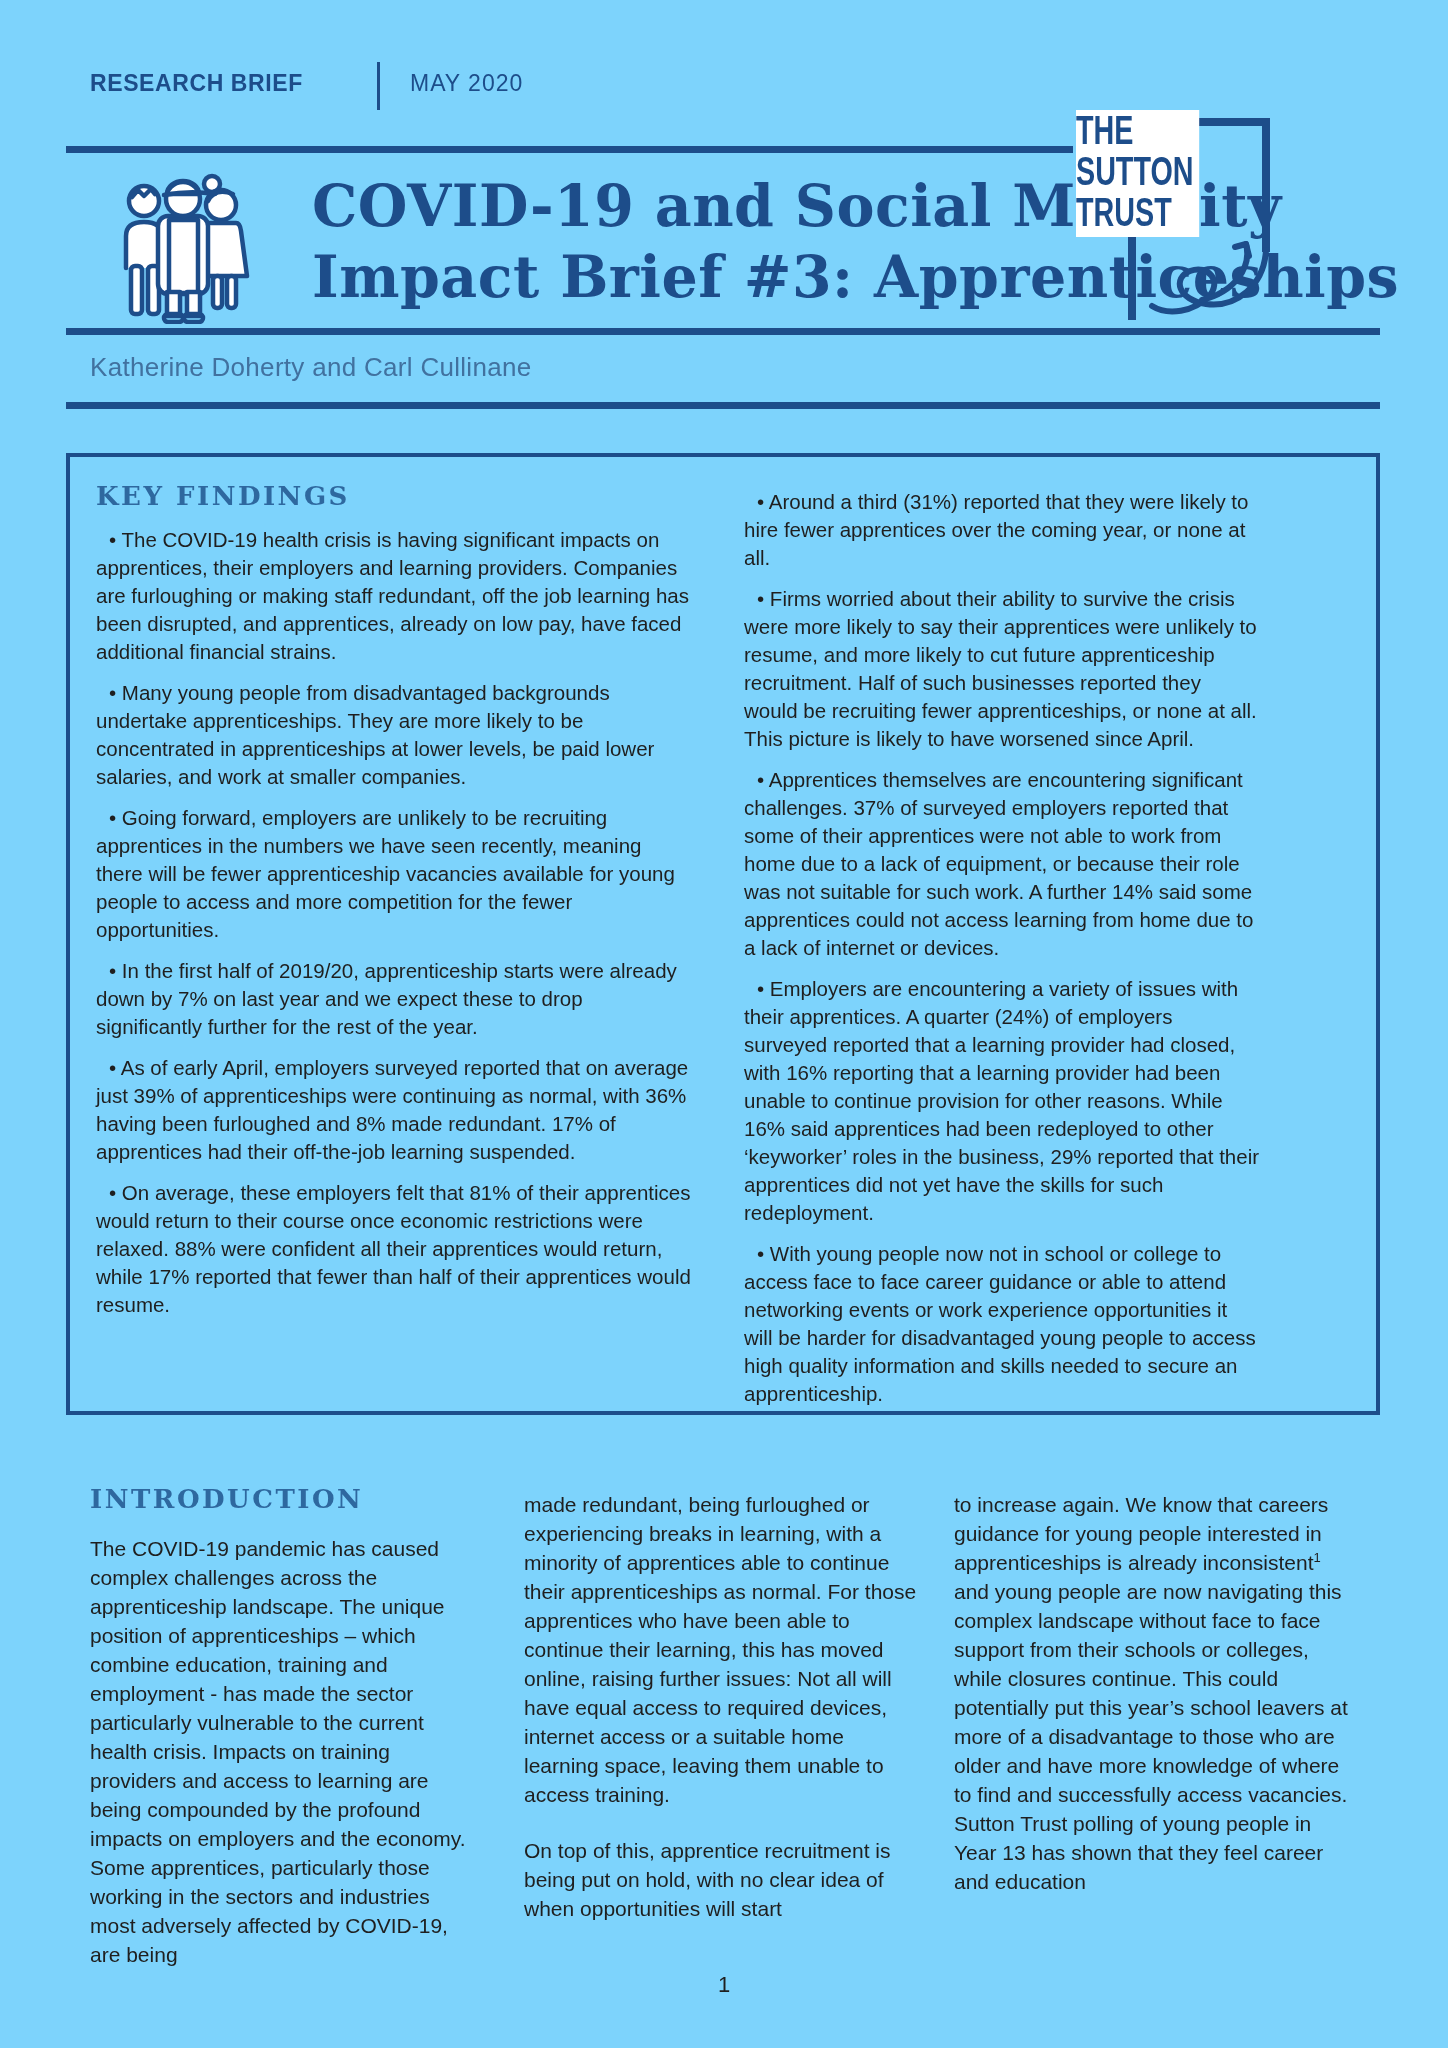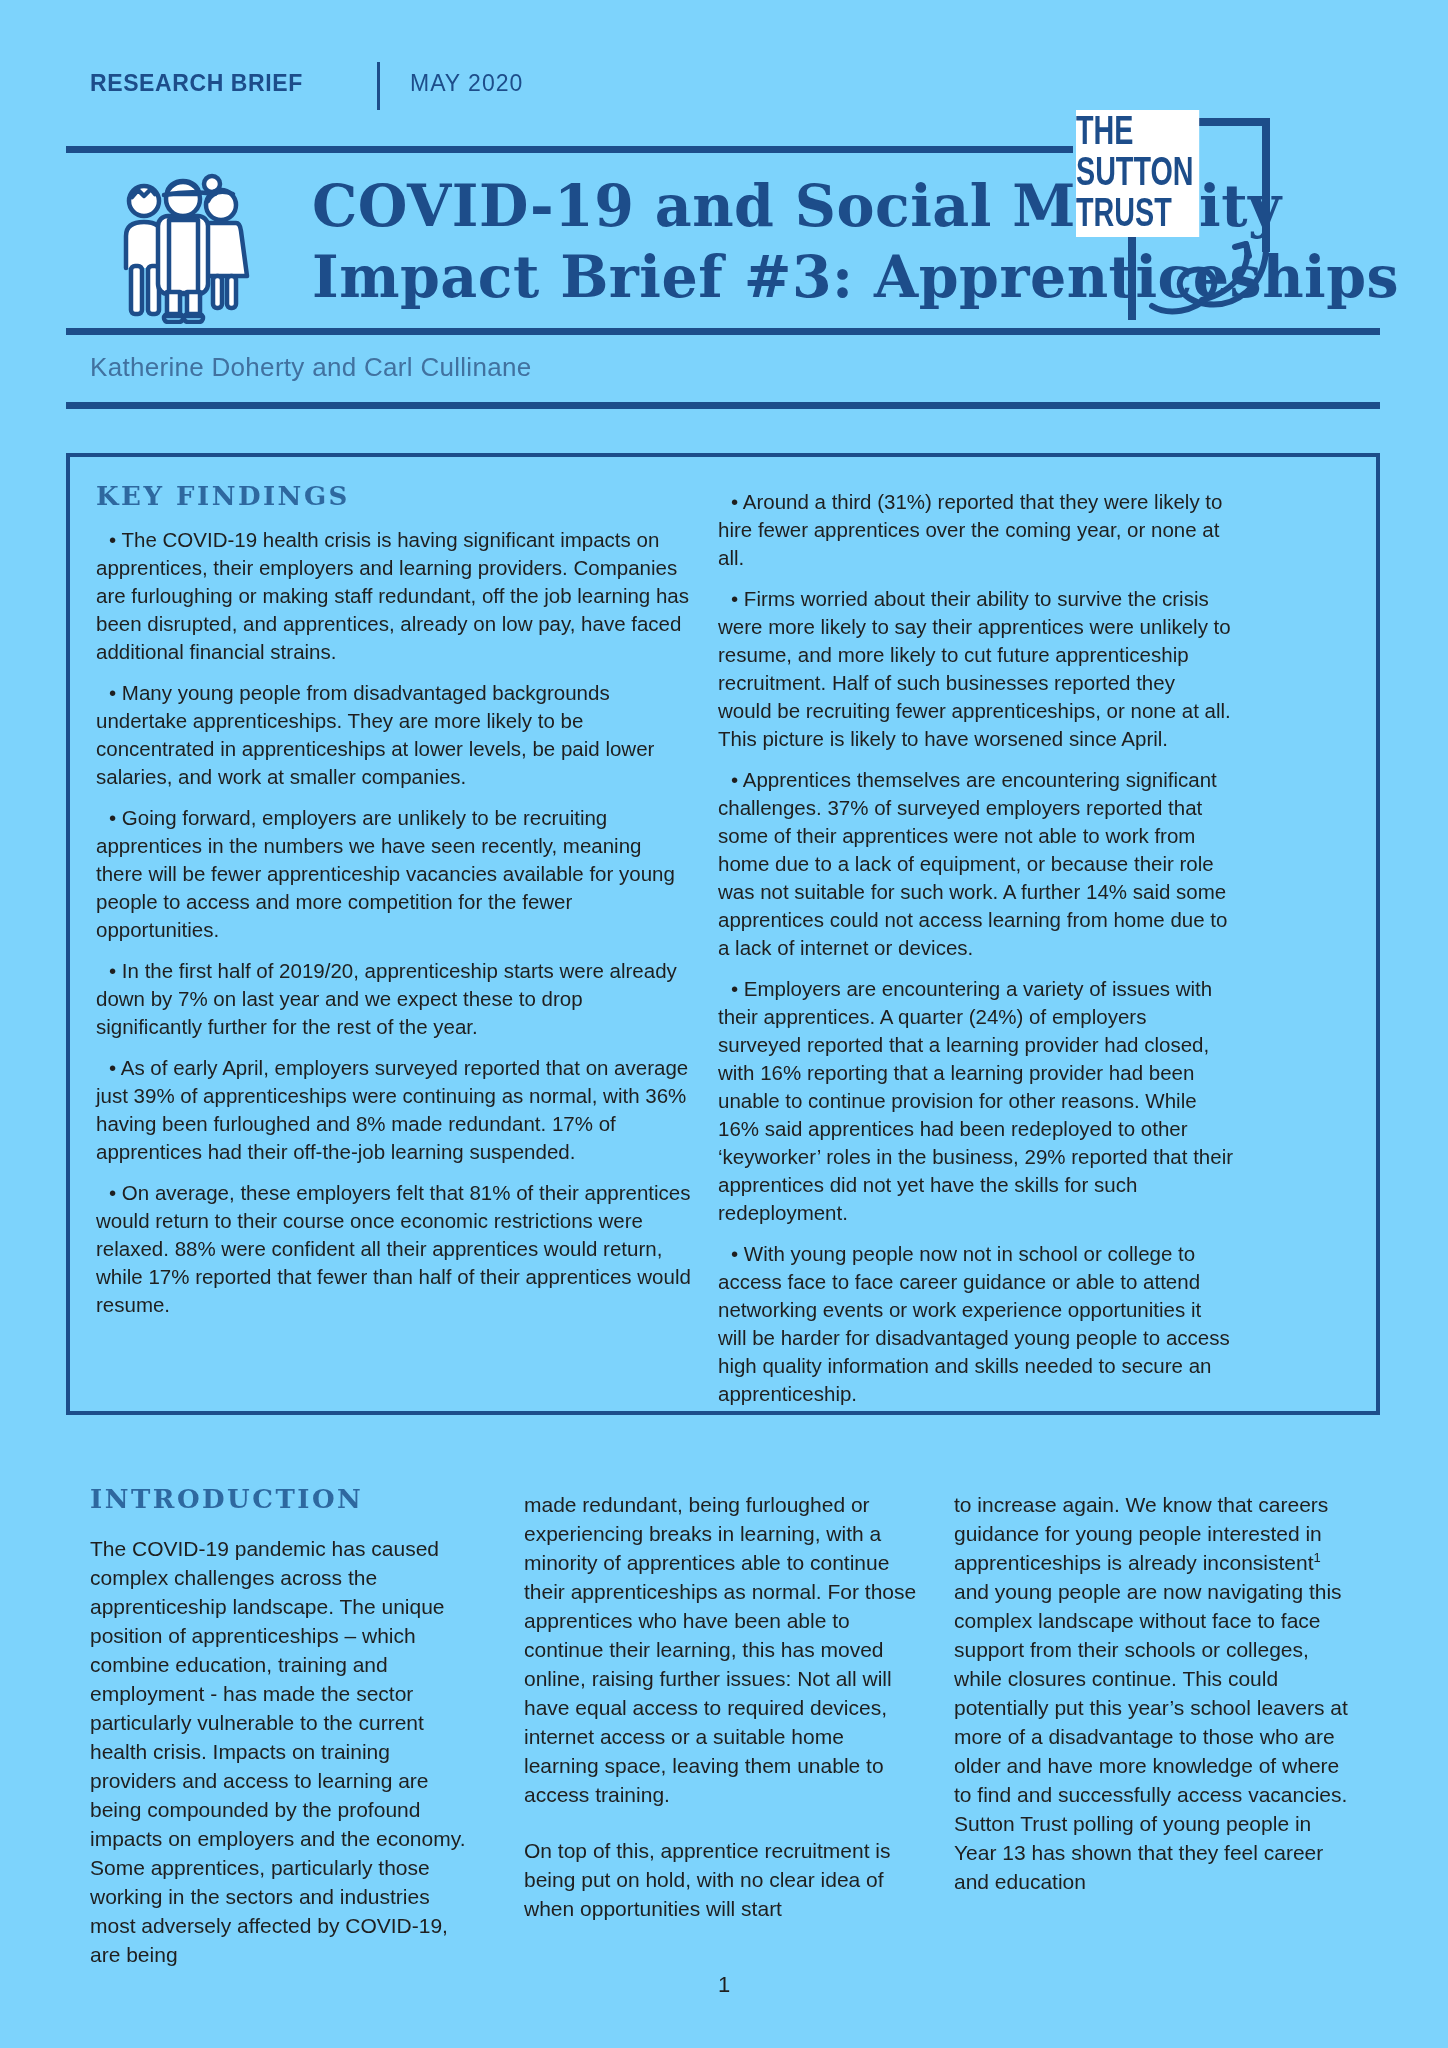--- a/index.html
+++ b/index.html
@@ -21,21 +21,21 @@
 
   
   .logo{position:absolute;left:1076px;top:110px;width:200px;height:222px;}
   .logo-mark{position:absolute;inset:0;z-index:1;}
   .logo-text{position:absolute;left:0;top:0;z-index:2;background:#fff;padding:0 8px 4px 0;font-weight:bold;font-size:41px;line-height:41px;color:var(--navy,#1d4d8a);transform:scaleX(.70);transform-origin:left top;}
 
   .byline{position:absolute;left:90px;top:352px;font-size:26px;letter-spacing:.3px;color:var(--steel,#41719f);text-align:center;}
 
   
   .kf-box{position:absolute;left:66px;top:453px;width:1314px;height:962px;border:4px solid var(--navy,#1d4d8a);box-sizing:border-box;}
-  .kf-inner{display:flex;padding:24px 16px 0 26px;gap:26px;}
+  .kf-inner{display:flex;padding:24px 16px 0 26px;gap:52px;}
   .kf-left{width:596px;}
   .kf-right{width:516px;padding-top:7px;}
   .section-heading{margin:0 0 15px 0;font-family:"DejaVu Serif",serif;font-weight:bold;font-size:26px;letter-spacing:2.5px;color:var(--headblue,#2e689f);}
   .kf-box p{margin:0 0 13px 0;font-size:20.5px;line-height:28px;text-indent:13px;color:#1f1f1f;}
 
   
   .intro-heading{position:absolute;left:90px;top:1484px;margin:0;}
   .intro-col{position:absolute;top:1490px;}
   .intro-col p{margin:0 0 27px 0;font-size:21px;line-height:29px;color:#1f1f1f;}
   .col1{left:90px;top:1534px;width:376px;}

